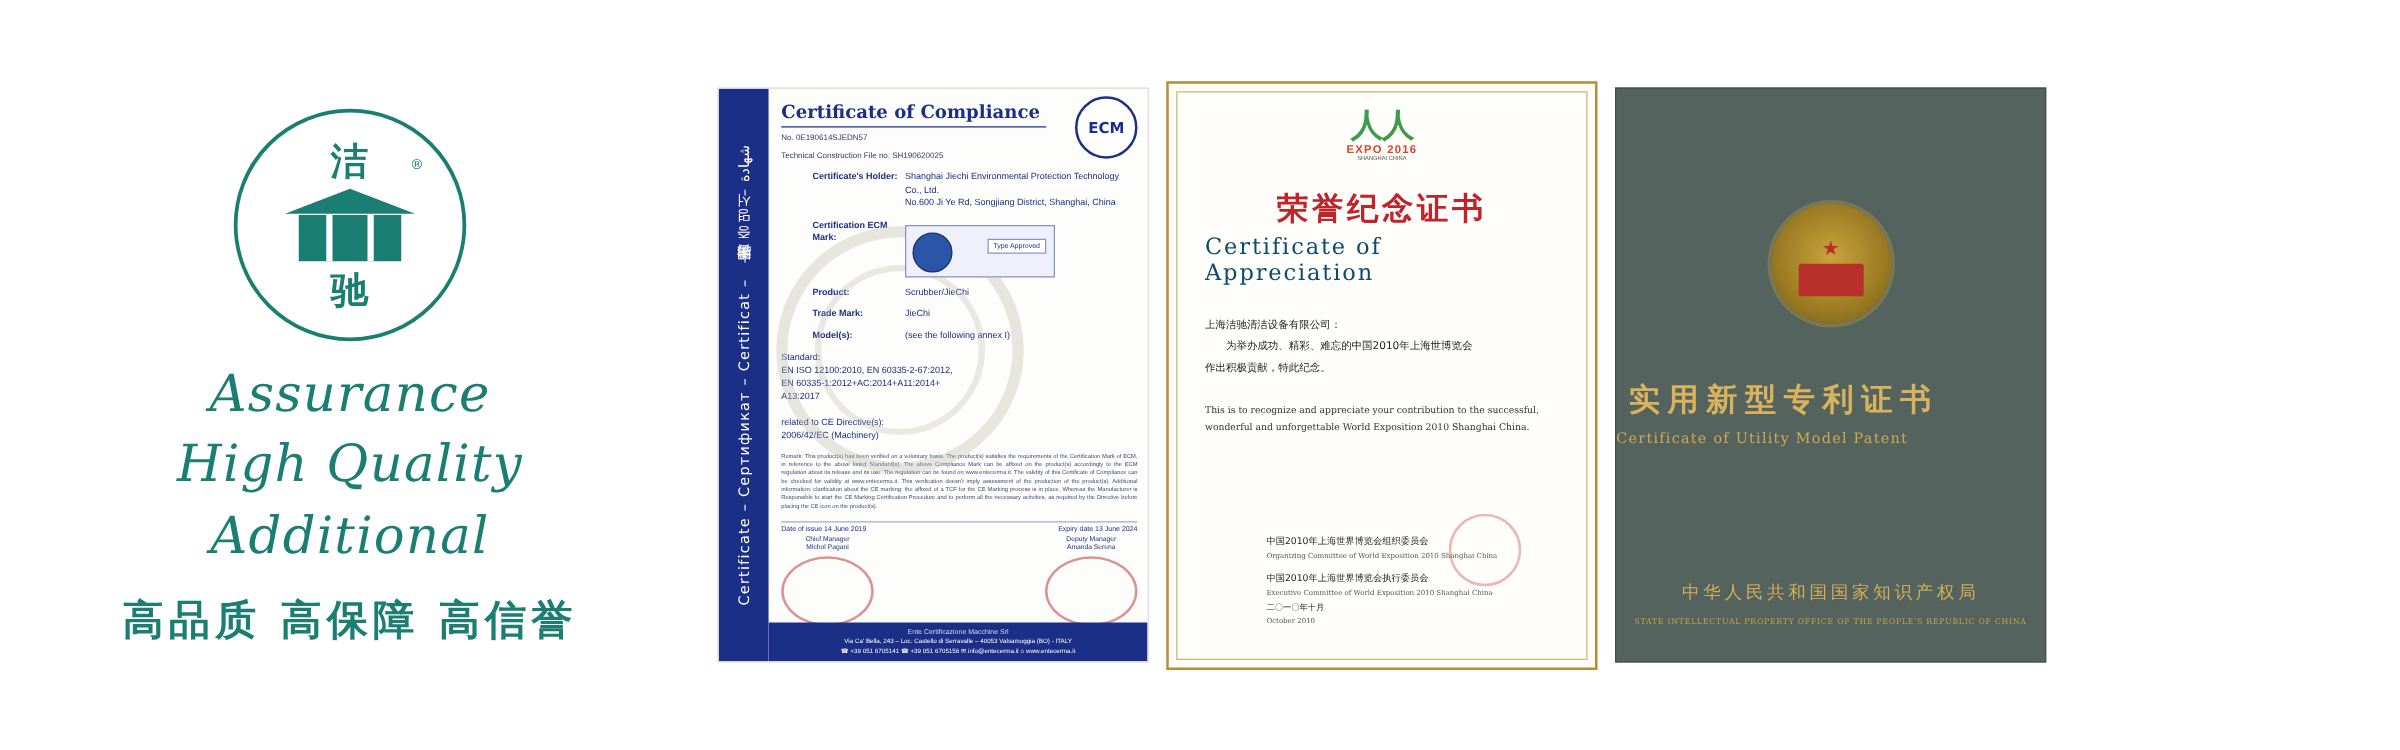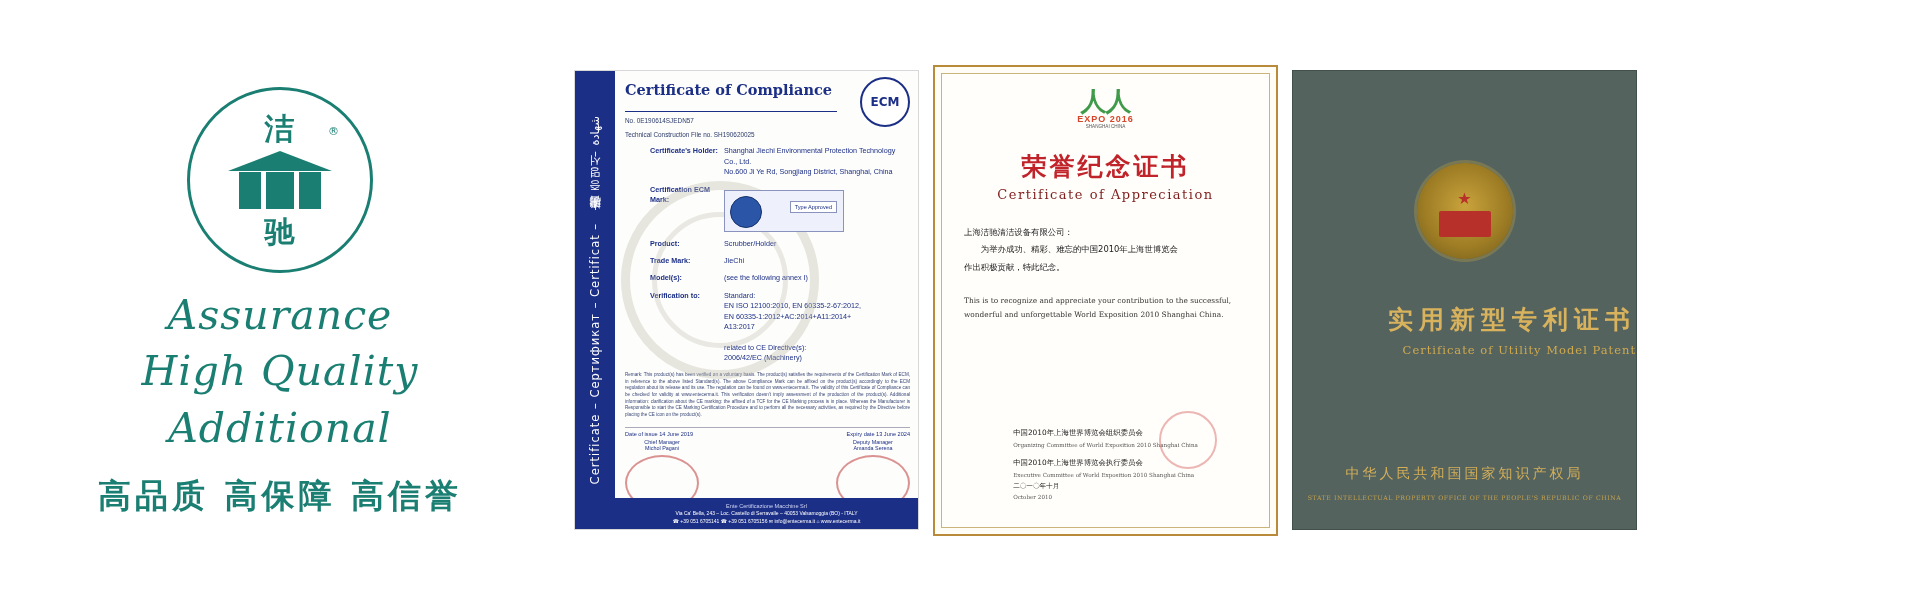--- a/index.html
+++ b/index.html
@@ -189,21 +189,21 @@
     right: 22px;
     bottom: 22px;
     border: 5px solid rgba(190,186,170,0.3);
     border-radius: 50%;
   }
   .ce-title {
     font-family: "DejaVu Serif", serif;
     font-size: 14.5px;
     color: #1c2f86;
     font-weight: 700;
-    padding-bottom: 13px;
+    padding-bottom: 3px;
     border-bottom: 1.5px solid #1c2f86;
     width: 212px;
   }
   .ce-badge {
     position: absolute;
     right: 8px;
     top: 6px;
     width: 46px;
     height: 46px;
     border-radius: 50%;
@@ -361,22 +361,22 @@
   .expo-title-cn {
     font-family: "DejaVu Sans", sans-serif;
     font-size: 25px;
     font-weight: 700;
     color: #c0232a;
     letter-spacing: 3px;
     margin-top: 6px;
   }
   .expo-title-en {
     font-family: "DejaVu Serif", serif;
-    font-size: 13px;
-    color: #7f1d1d;
+    font-size: 18px;
+    color: #0c4a6e;
     letter-spacing: 1.5px;
     margin-top: 4px;
   }
   .expo-text {
     align-self: stretch;
     margin-top: 22px;
     font-size: 8.4px;
     color: #222;
     line-height: 2.1;
     font-family: "DejaVu Sans", sans-serif;
@@ -447,34 +447,34 @@
     width: 52px;
     height: 26px;
     background: #b8302a;
     border-radius: 2px;
   }
   .patent-title-cn {
     position: absolute;
     left: 0;
     right: 0;
     top: 232px;
-    text-align: right;
+    text-align: left;
     font-family: "DejaVu Sans", sans-serif;
     font-size: 25px;
     font-weight: 700;
     letter-spacing: 6px;
     color: #d8b25c;
     padding-left: 10px;
   }
   .patent-title-en {
     position: absolute;
     left: 0;
     right: 0;
     top: 272px;
-    text-align: right;
+    text-align: left;
     font-family: "DejaVu Serif", serif;
     font-size: 11.5px;
     letter-spacing: 1px;
     color: #cfa94f;
   }
   .patent-issuer-cn {
     position: absolute;
     left: 0;
     right: 0;
     bottom: 46px;
@@ -542,32 +542,31 @@
         <div class="ce-val">
           <div class="ce-mark-box">
             <div class="globe"></div>
             <div class="tlabel">Type Approved</div>
           </div>
         </div>
       </div>
 
       <div class="ce-row">
         <div class="ce-key">Product:</div>
-        <div class="ce-val">Scrubber/Holder</div>
+        <div class="ce-val">Scrubber/JieChi</div>
       </div>
       <div class="ce-row">
         <div class="ce-key">Trade Mark:</div>
         <div class="ce-val">JieChi</div>
       </div>
       <div class="ce-row">
         <div class="ce-key">Model(s):</div>
         <div class="ce-val">(see the following annex I)</div>
       </div>
       <div class="ce-row">
-        <div class="ce-key">Verification to:</div>
         <div class="ce-val" style="white-space:pre-line">Standard:
 EN ISO 12100:2010, EN 60335-2-67:2012,
 EN 60335-1:2012+AC:2014+A11:2014+
 A13:2017
 
 related to CE Directive(s):
 2006/42/EC (Machinery)</div>
       </div>
 
       <div class="ce-fine">Remark: This product(s) has been verified on a voluntary basis. The product(s) satisfies the requirements of the Certification Mark of ECM, in reference to the above listed Standard(s). The above Compliance Mark can be affixed on the product(s) accordingly to the ECM regulation about its release and its use. The regulation can be found on www.entecerma.it. The validity of this Certificate of Compliance can be checked for validity at www.entecerma.it. This verification doesn't imply assessment of the production of the product(s). Additional information: clarification about the CE marking: the affixed of a TCF for the CE Marking process is in place. Whereas the Manufacturer is Responsible to start the CE Marking Certification Procedure and to perform all the necessary activities, as required by the Directive before placing the CE icon on the product(s).</div>

